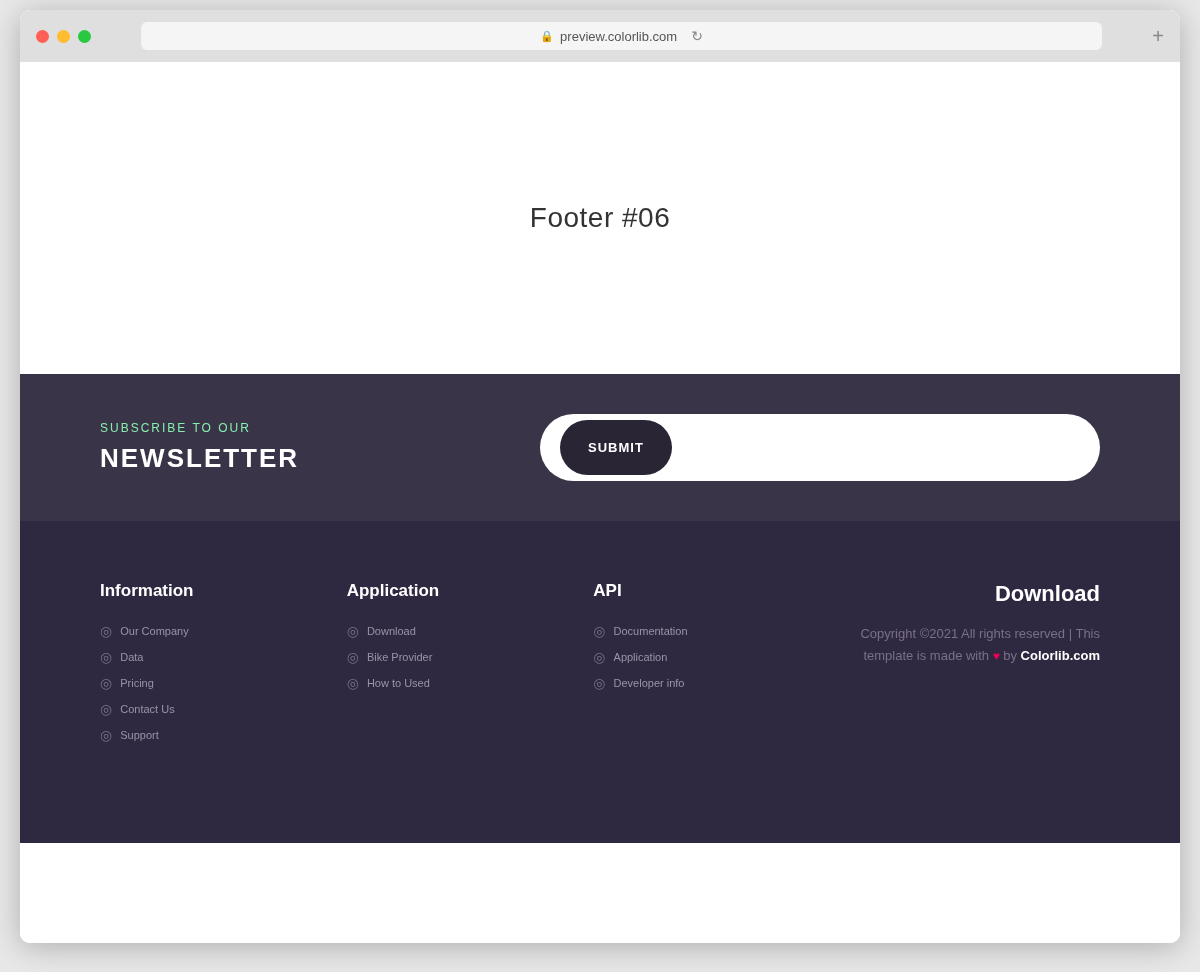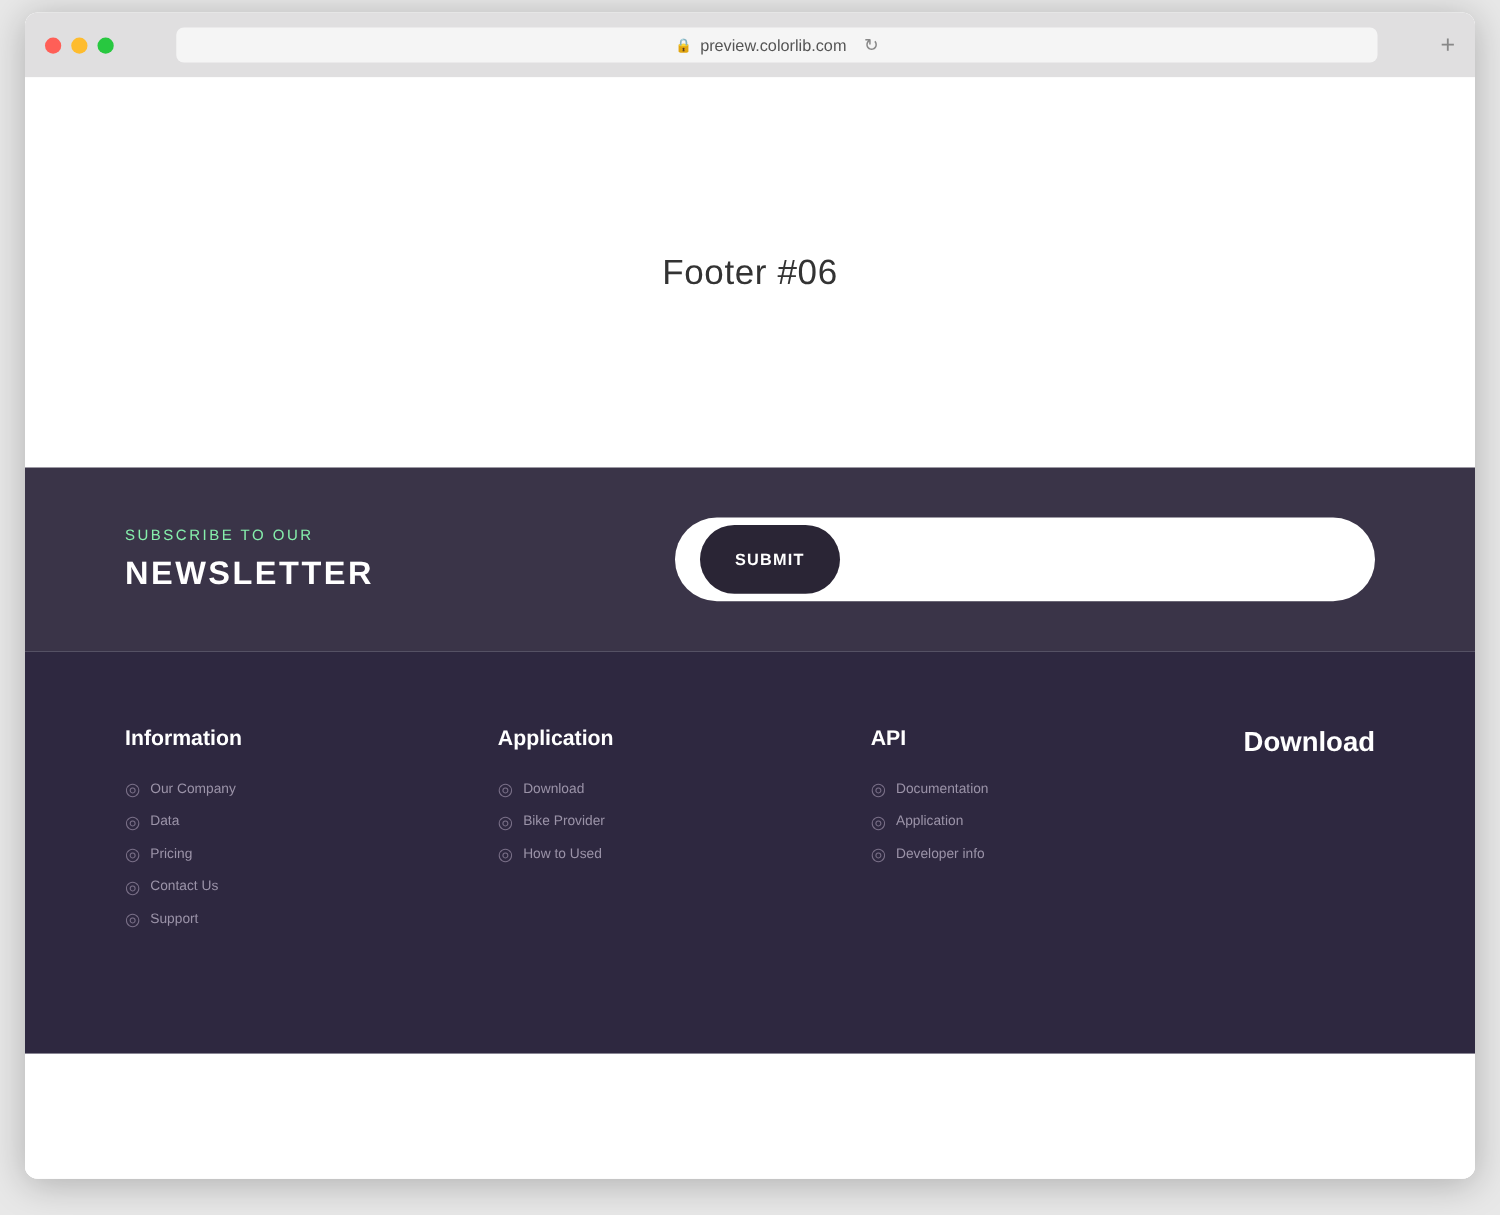--- a/index.html
+++ b/index.html
@@ -348,20 +348,25 @@
             </li>
             <li>
               <span class="check-icon">◎</span>
               <a href="#">Developer info</a>
             </li>
           </ul>
         </div>
 
         <div class="brand-col">
           <div class="brand-name">Download</div>
+          <p class="copyright-text">
+            <span>Copyright ©2021 All rights reserved | This template is made with</span>
+            <span class="heart-icon"> ♥ </span>
+            <span>by </span><a href="#">Colorlib.com</a>
+          </p>
         </div>
 
       </div>
     </div>
 
     <div class="bottom-strip"></div>
 
   </div>
 </div>
 

